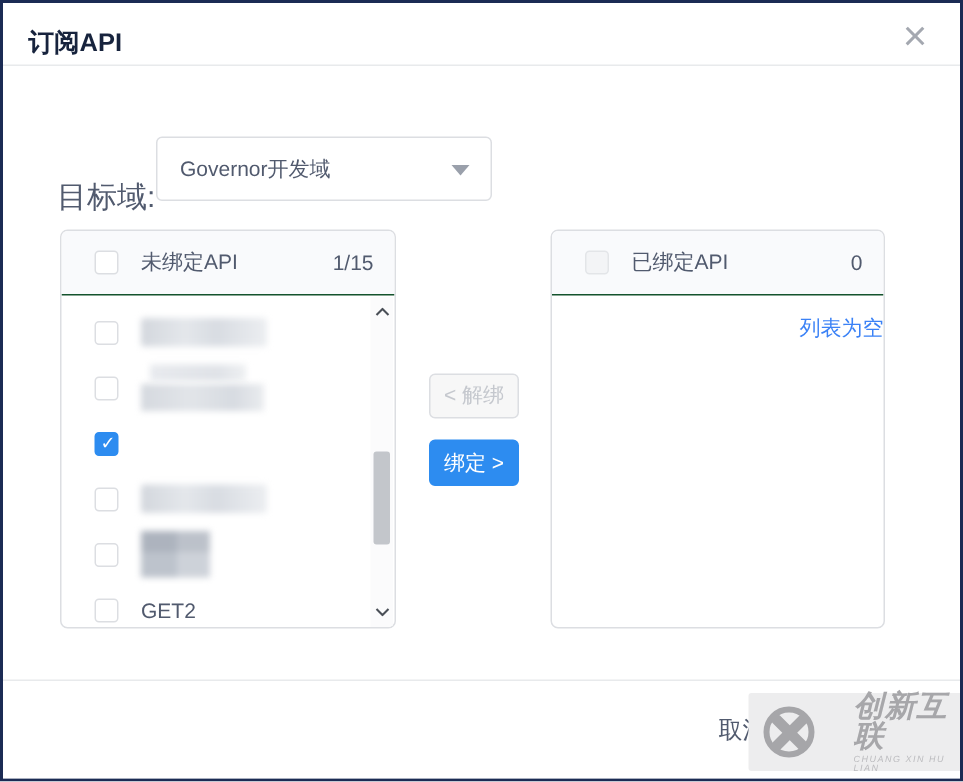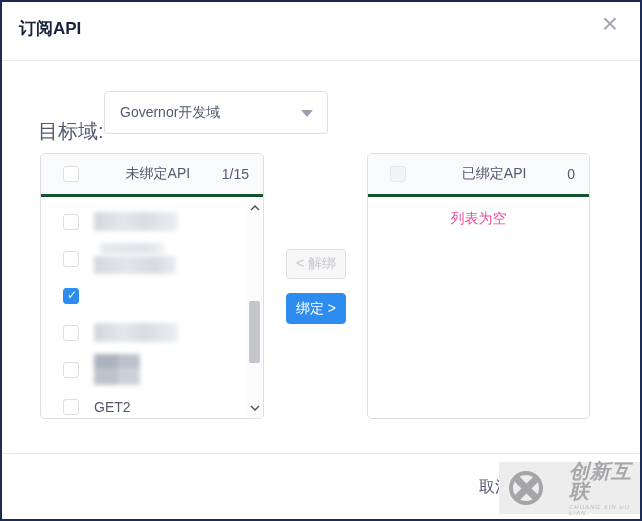--- a/index.html
+++ b/index.html
@@ -6,21 +6,21 @@
   html,body { width:642px; height:521px; }
   body { font-family:"Liberation Sans","DejaVu Sans",sans-serif; }
 
   .dialog {
     position:relative; width:642px; height:521px;
     background:#fff; border:2px solid #1b2b54; overflow:hidden;
   }
 
   
   .dlg-header {
-    position:absolute; left:0; top:0; right:0; height:59px;
+    position:absolute; left:0; top:0; right:0; height:42px;
     border-bottom:1px solid #e8eaec; background:#fff;
   }
   .dlg-title {
     position:absolute; left:17px; top:15px;
     font-size:17px; font-weight:bold; color:#17233d;
   }
   .close-btn {
     position:absolute; right:12px; top:4px; width:36px; height:36px;
     font-size:28px; line-height:36px; text-align:center; color:#a4a8b0;
     cursor:pointer; font-weight:300;
@@ -46,22 +46,22 @@
 
   
   .panel {
     position:absolute; top:151px; width:224px; height:266px;
     border:1px solid #dcdee2; border-radius:5px; background:#fff; overflow:hidden;
   }
   .panel-left  { left:38px; }
   .panel-right { left:365px; width:223px; }
   .panel-header {
     position:relative; height:43px; background:#f9fafc;
-    border-bottom:3px solid #14532d;
-    display:flex; align-items:center; padding:0 14px 0 22px;text-align:center;
+    border-bottom:1px solid #14532d;
+    display:flex; align-items:center; padding:0 14px 0 22px;
   }
   .panel-title { font-size:14px; color:#515a6e; margin-left:15px; flex:1; }
   .panel-count { font-size:14px; color:#515a6e; }
 
   .checkbox {
     width:16px; height:16px; border:1px solid #dcdee2; border-radius:3px;
     background:#fff; flex:0 0 16px; position:relative; cursor:pointer;
   }
   .checkbox.checked { background:#2d8cf0; border-color:#2d8cf0; }
   .checkbox.checked .checkmark {
@@ -123,21 +123,21 @@
   .btn-unbind {
     left:284px; top:247px; width:60px; height:30px;
     background:#f7f7f7; border:1px solid #dcdee2; color:#c5c8ce; cursor:not-allowed;
   }
   .btn-bind {
     left:284px; top:291px; width:60px; height:31px;
     background:#2d8cf0; border:1px solid #2d8cf0; color:#fff;
   }
 
   .empty-text {
-    padding-top:13px; text-align:center; font-size:14px; color:#ec4899;
+    padding-top:13px; text-align:right; font-size:14px; color:#3b82f6;
   }
 
   
   .dlg-footer {
     position:absolute; left:0; right:0; top:451px; bottom:0;
     border-top:1px solid #e8eaec; background:#fff;
   }
   .cancel-btn {
     position:absolute; left:477px; top:23px;
     font-size:16px; color:#515a6e; cursor:pointer;

